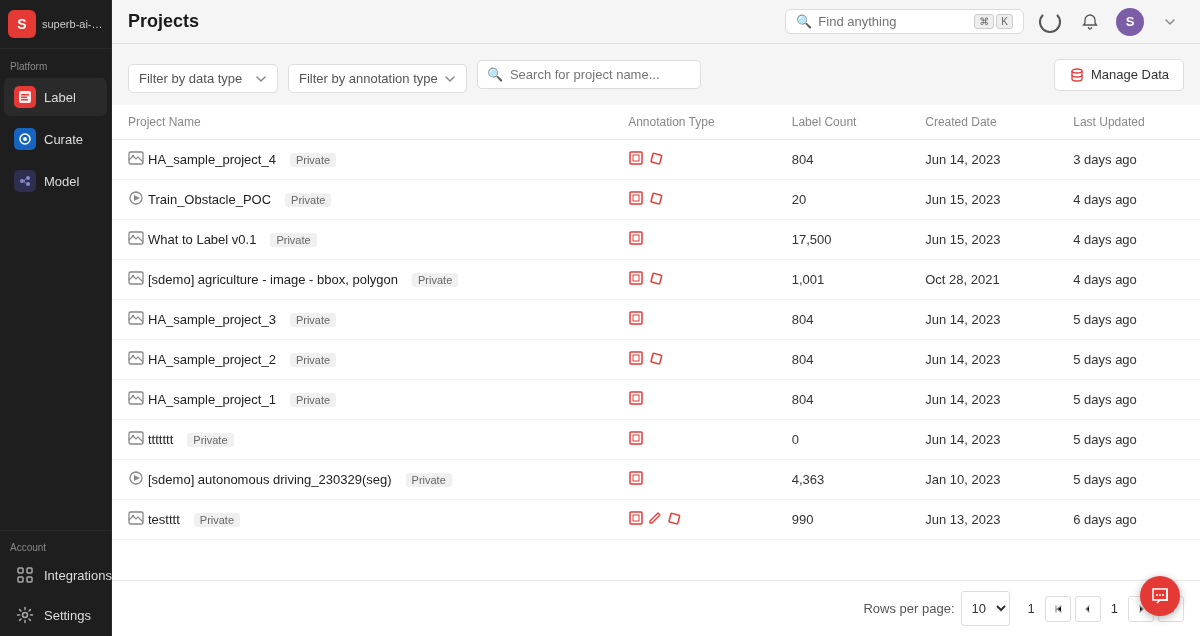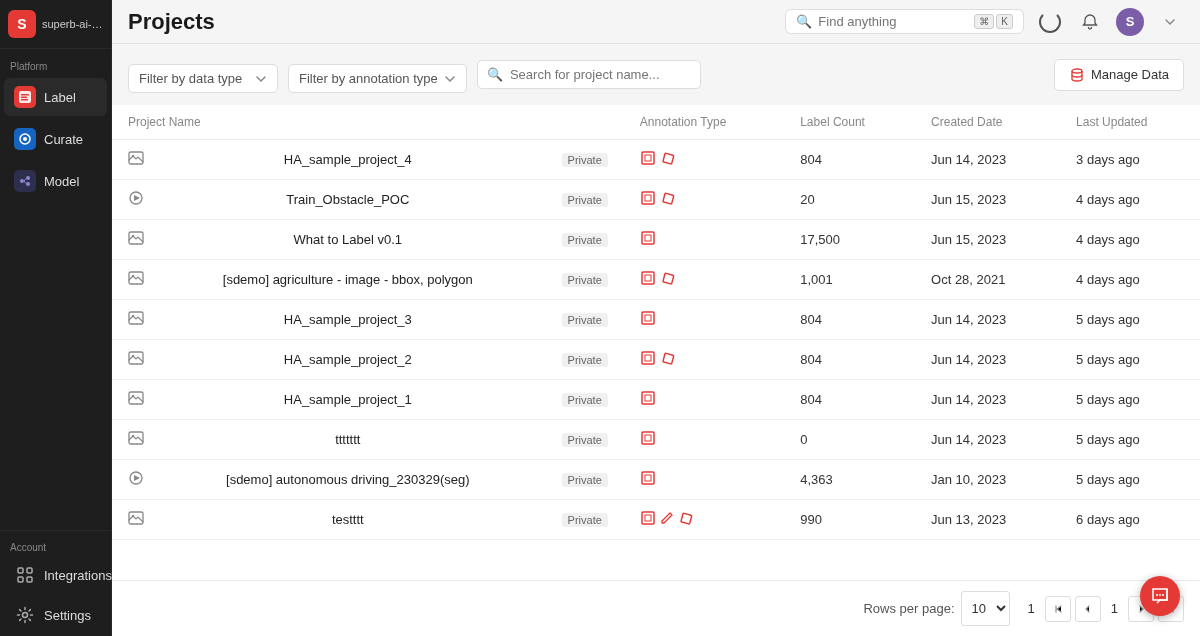--- a/index.html
+++ b/index.html
@@ -18,21 +18,21 @@
     .sidebar-item-icon.curate-icon { background: #1565c0; }
     .sidebar-item-icon.model-icon { background: #2e2e4e; }
     .sidebar-item-label { font-size: 13px; color: #ddd; }
     .sidebar-bottom { margin-top: auto; border-top: 1px solid #2a2a2a; padding-top: 8px; }
 
     
     .main { flex: 1; background: #f5f5f5; display: flex; flex-direction: column; overflow: hidden; }
 
     
     .top-bar { display: flex; align-items: center; justify-content: space-between; padding: 0 16px; height: 44px; background: #f5f5f5; border-bottom: 1px solid #e0e0e0; }
-    .page-title { font-size: 22px; font-weight: 600; color: #1a1a1a; }
+    .page-title { font-size: 18px; font-weight: 600; color: #1a1a1a; }
     .search-bar { display: flex; align-items: center; gap: 6px; background: white; border: 1px solid #ddd; border-radius: 6px; padding: 4px 10px; min-width: 220px; }
     .search-bar input { border: none; outline: none; font-size: 13px; color: #555; background: transparent; width: 150px; }
     .search-shortcut { display: flex; align-items: center; gap: 2px; }
     .shortcut-key { background: #eee; border: 1px solid #ccc; border-radius: 3px; padding: 1px 4px; font-size: 10px; color: #666; }
     .top-bar-actions { display: flex; align-items: center; gap: 12px; }
     .icon-btn { width: 28px; height: 28px; display: flex; align-items: center; justify-content: center; cursor: pointer; color: #666; border-radius: 50%; }
     .avatar { width: 28px; height: 28px; background: #7b5ea7; border-radius: 50%; display: flex; align-items: center; justify-content: center; color: white; font-size: 13px; font-weight: bold; cursor: pointer; }
 
     
     .toolbar { display: flex; align-items: center; gap: 10px; padding: 12px 16px; background: #f5f5f5; }
@@ -46,21 +46,21 @@
     .new-project-divider { width: 1px; background: rgba(255,255,255,0.3); height: 20px; align-self: center; }
     .new-project-arrow { padding: 8px 10px; display: flex; align-items: center; }
 
     
     .table-container { flex: 1; overflow-y: auto; background: white; margin: 0; }
     table { width: 100%; border-collapse: collapse; }
     thead tr { border-bottom: 1px solid #e8e8e8; }
     thead th { padding: 10px 16px; text-align: left; font-size: 12px; color: #888; font-weight: 500; background: white; }
     tbody tr { border-bottom: 1px solid #f0f0f0; cursor: pointer; }
     tbody td { padding: 10px 16px; font-size: 13px; color: #333; vertical-align: middle; }
-    .project-name-cell { display: flex; align-items: center; gap: 12px; justify-content: space-between; }
+    .project-name-cell { display: flex; align-items: center; gap: 4px; }
     .project-type-icon { color: #888; font-size: 14px; flex-shrink: 0; }
     .project-name-text { font-weight: 500; color: #222; }
     .badge { display: inline-block; background: #f0f0f0; color: #666; border-radius: 3px; padding: 1px 6px; font-size: 11px; margin-left: 10px; }
     .annotation-icons { display: flex; align-items: center; gap: 4px; }
     .annot-icon { color: #e53935; font-size: 14px; }
     .annot-icon-edit { color: #e53935; font-size: 12px; }
 
     
     .pagination-bar { display: flex; align-items: center; justify-content: flex-end; padding: 10px 16px; background: white; border-top: 1px solid #e8e8e8; gap: 12px; font-size: 13px; color: #555; }
     .rows-per-page { display: flex; align-items: center; gap: 6px; }

